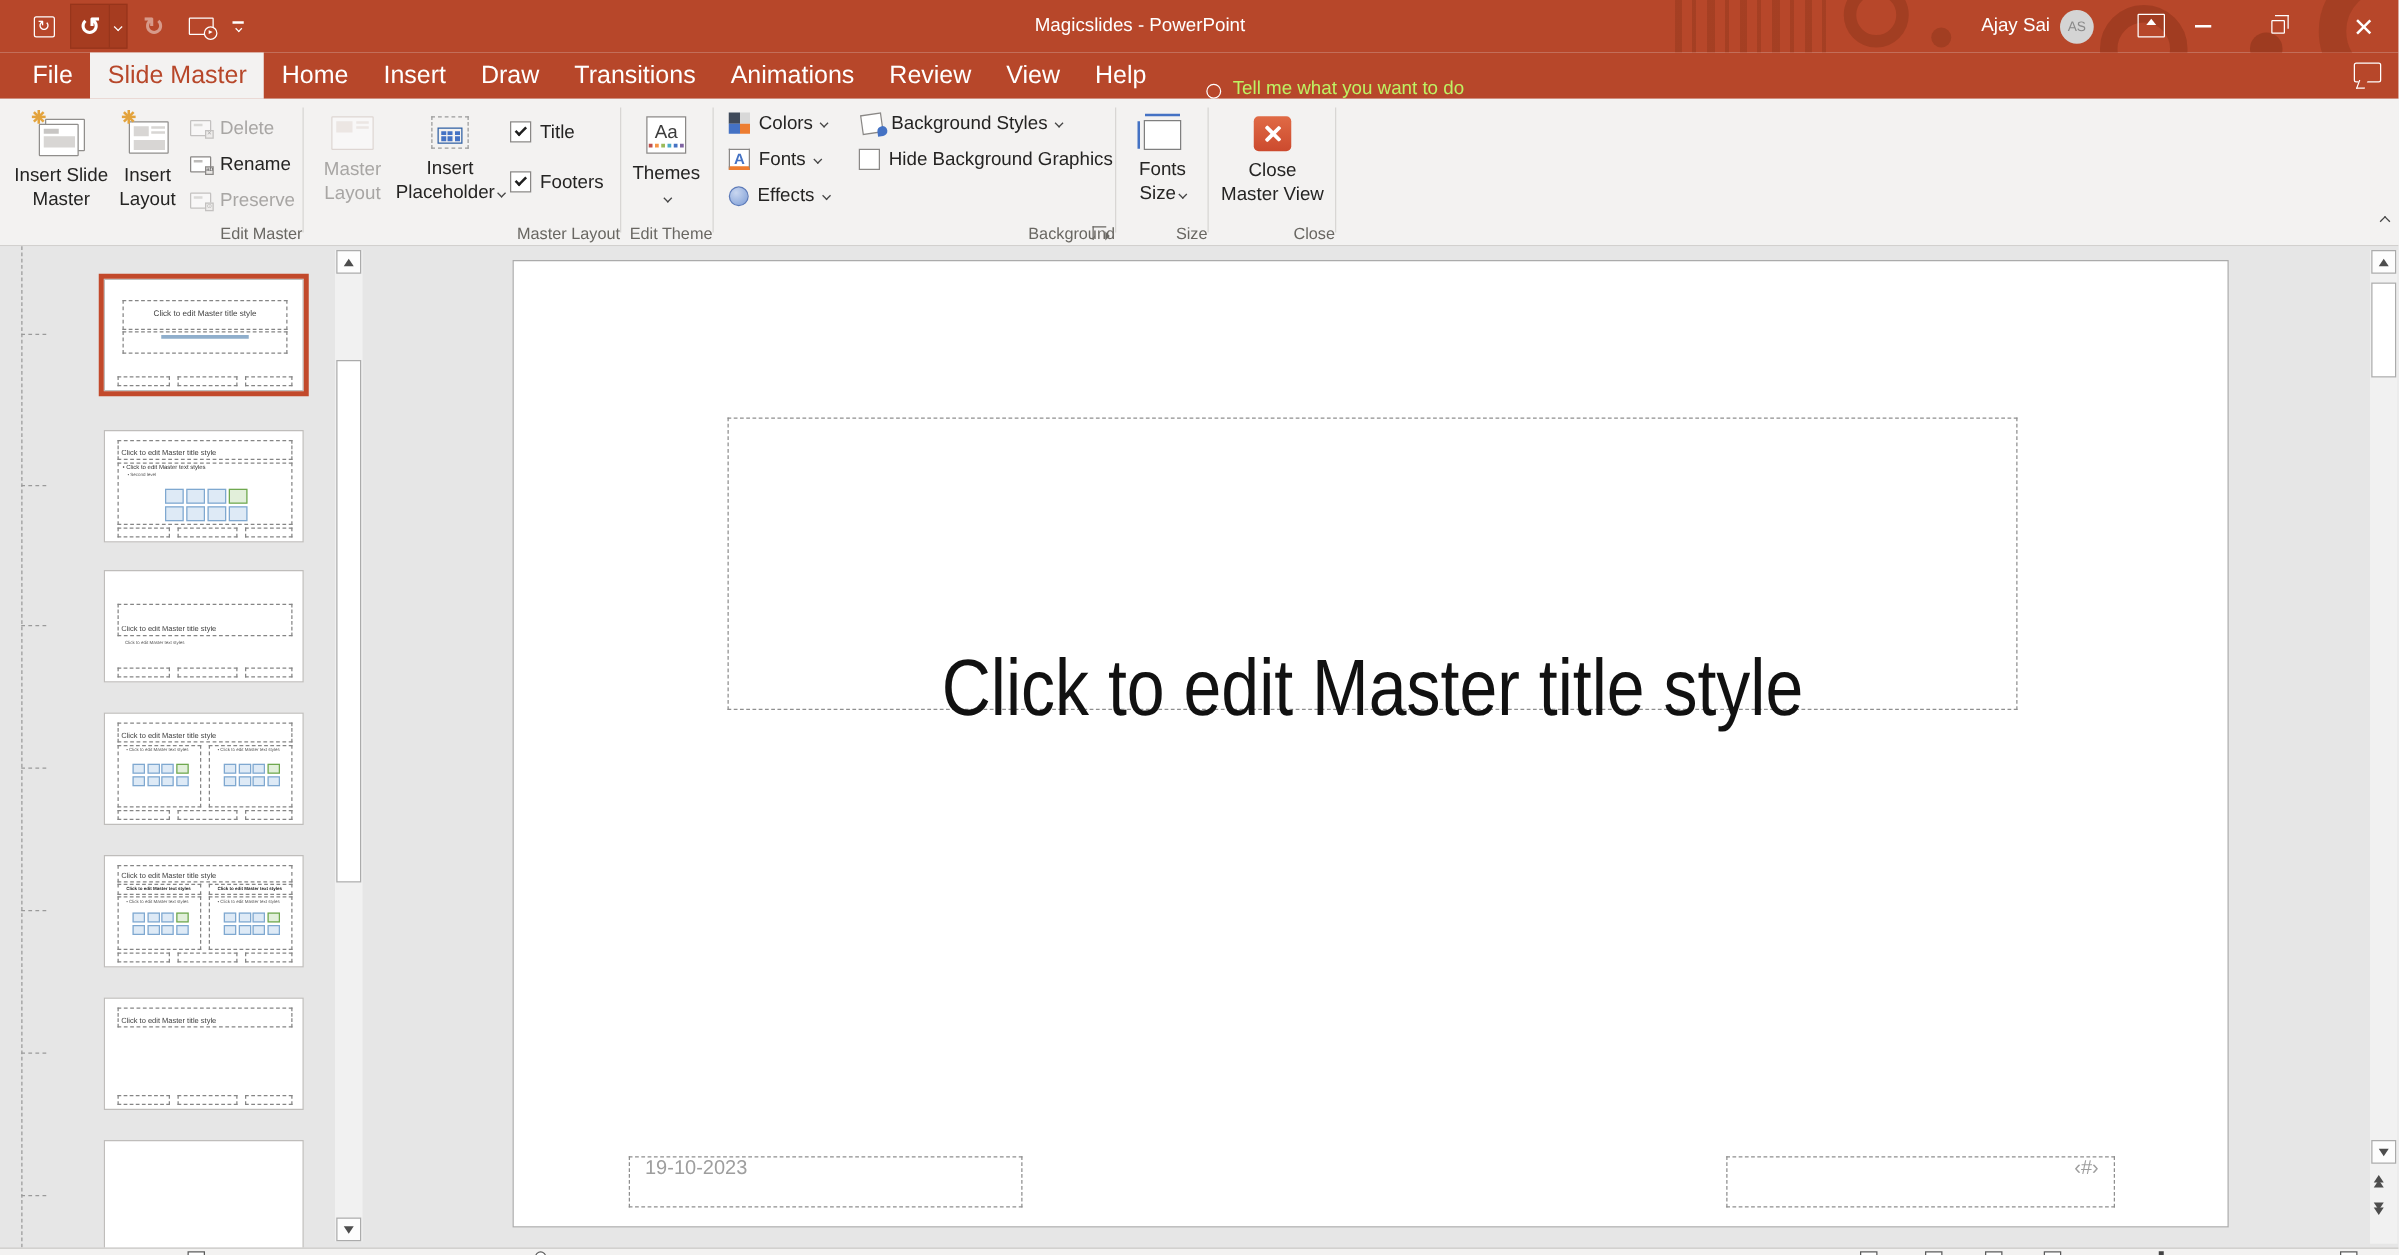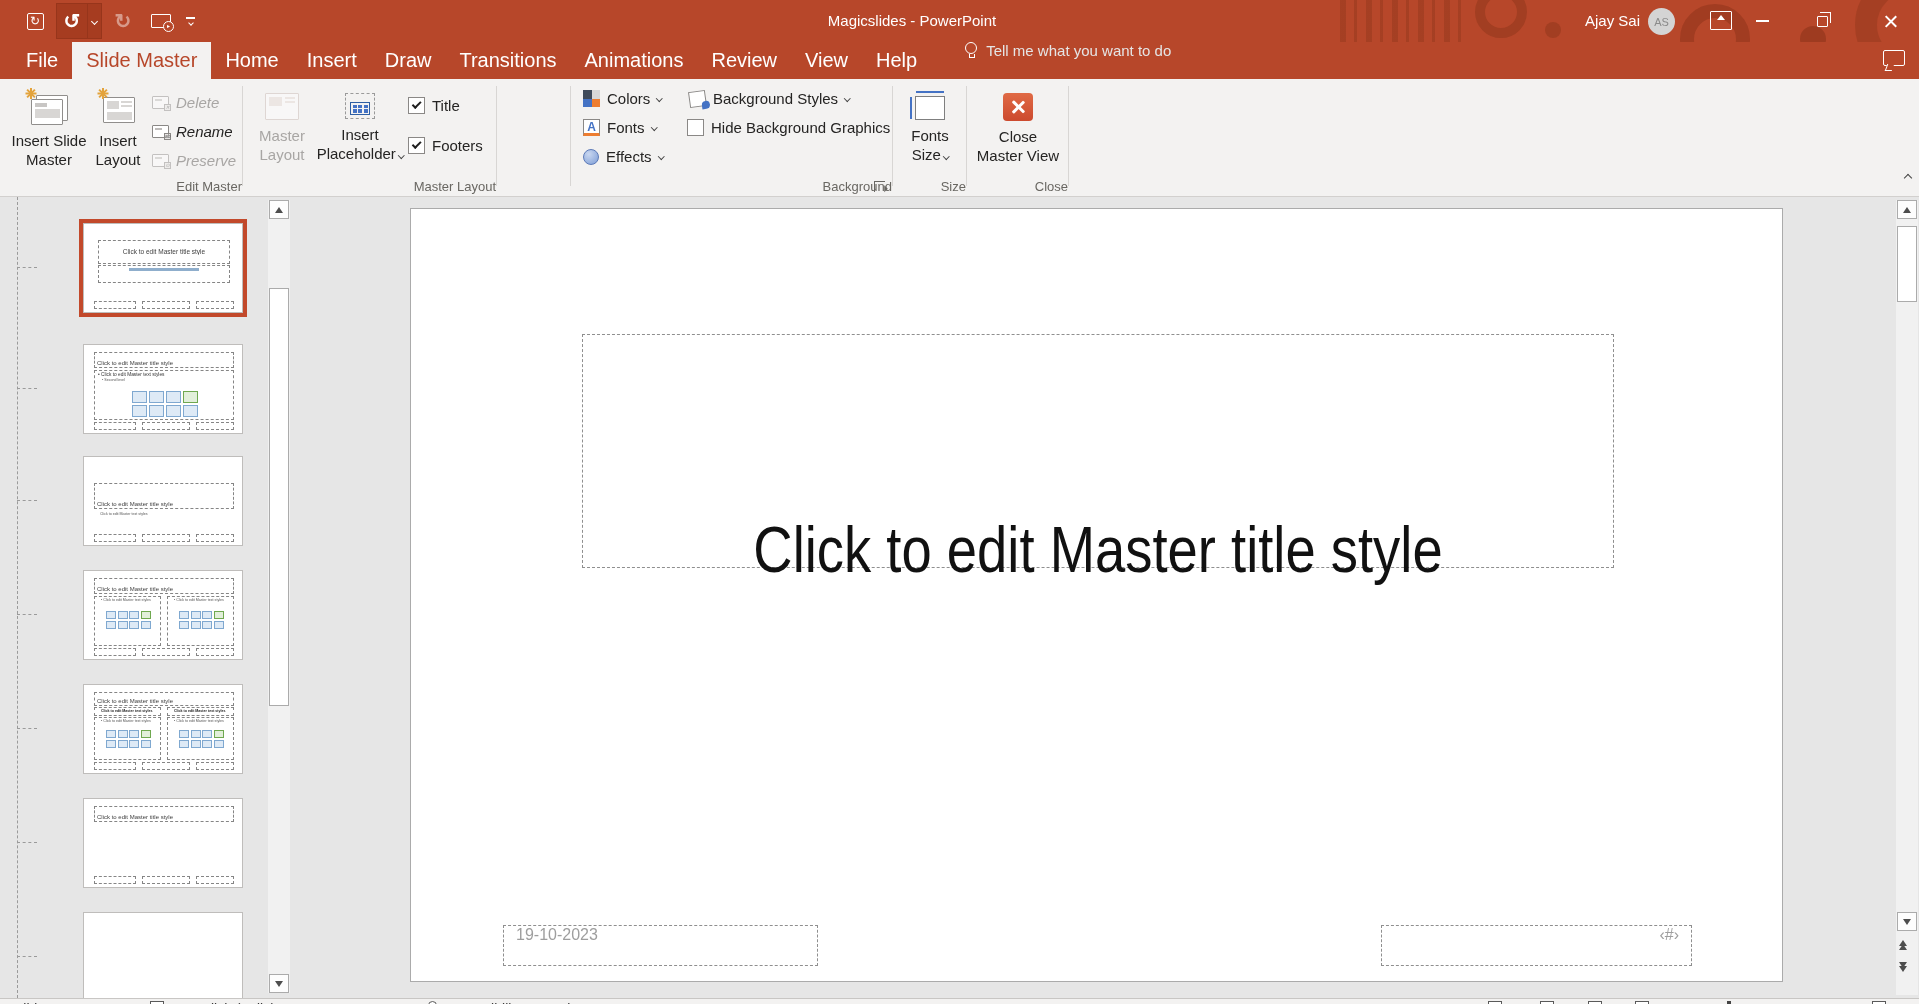--- a/index.html
+++ b/index.html
@@ -41,35 +41,35 @@
   .restore-ic::before { content:""; position:absolute; left:2px; top:-5px; width:10px; height:10px; border:1.4px solid #fff; border-left:none; border-bottom:none; }
   .close-x { position:relative; width:15px; height:15px; }
   .close-x::before,.close-x::after { content:""; position:absolute; left:7px; top:0; width:1.7px; height:15px; background:#fff; }
   .close-x::before { transform:rotate(45deg); } .close-x::after { transform:rotate(-45deg); }
 
   
   .tabrow { position:absolute; left:0; top:42px; width:100%; height:37px; background:#B7472A; display:flex; align-items:stretch; }
   .tabs { display:flex; align-items:stretch; padding-left:12px; }
   .tab { padding:0 14px; display:flex; align-items:center; color:#fff; font-size:20px; white-space:nowrap; }
   .tab.active { background:#F3F2F1; color:#B7472A; }
-  .tellme { display:flex; align-items:flex-start; gap:9px; margin-left:34px; color:#e5e5e5; font-size:15px; white-space:nowrap; }
+  .tellme { display:flex; align-items:flex-end; gap:9px; margin-left:34px; color:#bef264; font-size:15px; white-space:nowrap; }
   .bulb { position:relative; width:12px; height:12px; border:1.5px solid #fff; border-radius:50%; }
   .bulb::after { content:""; position:absolute; left:2.5px; bottom:-5px; width:4px; height:3px; border-left:1.5px solid #fff; border-right:1.5px solid #fff; border-bottom:1.5px solid #fff; }
   .comments-btn { position:absolute; right:14px; top:50px; width:22px; height:16px; border:1.6px solid #fff; border-radius:2px; }
   .comments-btn::after { content:""; position:absolute; left:2px; bottom:-6px; width:6px; height:6px; background:#B7472A; border-left:1.6px solid #fff; border-bottom:1.6px solid #fff; transform:skewX(-20deg); }
 
   
   .ribbon { position:absolute; left:0; top:79px; width:100%; height:118px; background:#F3F2F1; border-bottom:1px solid #D2D0CE; font-size:15px; color:#252423; }
   .rsep { position:absolute; top:7px; height:100px; width:1px; background:#D8D6D4; }
   .rgroup { position:absolute; top:0; height:118px; }
   .glabel { position:absolute; left:0; right:0; bottom:3px; text-align:right; font-size:13px; color:#696762; }
   .bigbtn { position:absolute; top:6px; height:103px; display:flex; flex-direction:column; align-items:center; padding-top:8px; }
   .blines { text-align:center; line-height:19px; margin-top:6px; white-space:nowrap; }
   .blines .chev { margin-left:3px; width:4.5px; height:4.5px; margin-bottom:2px; color:#444; }
-  .smallbtn { position:absolute; height:24px; display:flex; align-items:center; gap:7px; white-space:nowrap;font-style:italic; }
+  .smallbtn { position:absolute; height:24px; display:flex; align-items:center; gap:7px; white-space:nowrap; }
   .dis { color:#A8A6A4; }
   .dis .icon-any { opacity:.45; }
   .cbrow { position:absolute; display:flex; align-items:center; gap:7px; white-space:nowrap; }
   .cb { width:17px; height:17px; background:#fff; border:1.4px solid #8A8886; display:flex; align-items:center; justify-content:center; }
   .cb .tick { width:9px; height:4.5px; border-left:2px solid #1F1F1F; border-bottom:2px solid #1F1F1F; transform:rotate(-45deg) translate(1px,-1px); }
   .droprow { position:absolute; display:flex; align-items:center; gap:7px; white-space:nowrap; }
   .droprow .chev { color:#444; width:4.5px; height:4.5px; }
 
   
   .slide-stack { position:relative; width:42px; height:32px; }
@@ -310,20 +310,37 @@
       <div class="cbrow" style="left:165px;top:58px;">
         <span class="cb">
             <span class="tick"></span>
           </span>
         <span>Footers</span>
       </div>
       <div class="glabel">Master Layout</div>
     </div>
     <div class="rsep" style="left:496px;"></div>
 
+    <div class="rgroup" style="left:497px;width:73px;">
+      <div class="bigbtn" style="left:6px;width:60px;">
+        <span class="themes-icon">
+          <span class="aa">Aa</span>
+          <span class="dots">
+              <i style="background:#C0504D;"></i>
+              <i style="background:#F79646;"></i>
+              <i style="background:#9BBB59;"></i>
+              <i style="background:#4BACC6;"></i>
+              <i style="background:#4472C4;"></i>
+              <i style="background:#8064A2;"></i>
+            </span>
+        </span>
+        <div class="blines"><span>Themes</span><br><span class="chev"></span></div>
+      </div>
+      <div class="glabel">Edit Theme</div>
+    </div>
     <div class="rsep" style="left:570px;"></div>
 
     <div class="rgroup" style="left:571px;width:321px;">
       <div class="droprow" style="left:12px;top:11px;">
         <span class="colors-icon">
             <i style="background:#3F4A5A;"></i>
             <i style="background:#D8D8D8;"></i>
             <i style="background:#4472C4;"></i>
             <i style="background:#ED7D31;"></i>
           </span>

